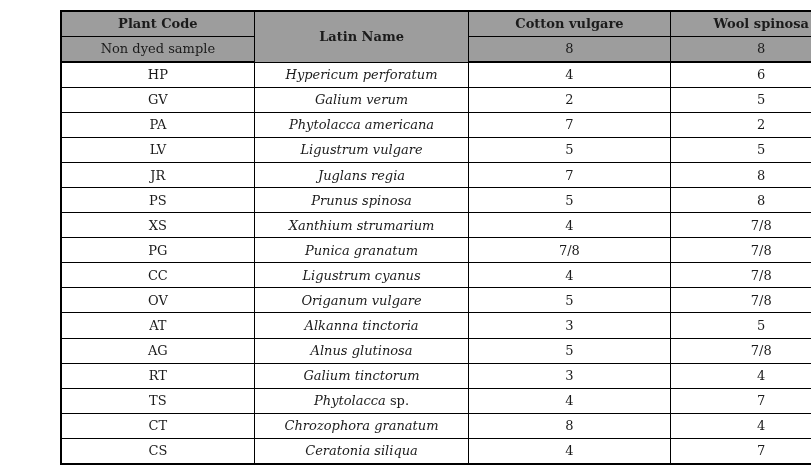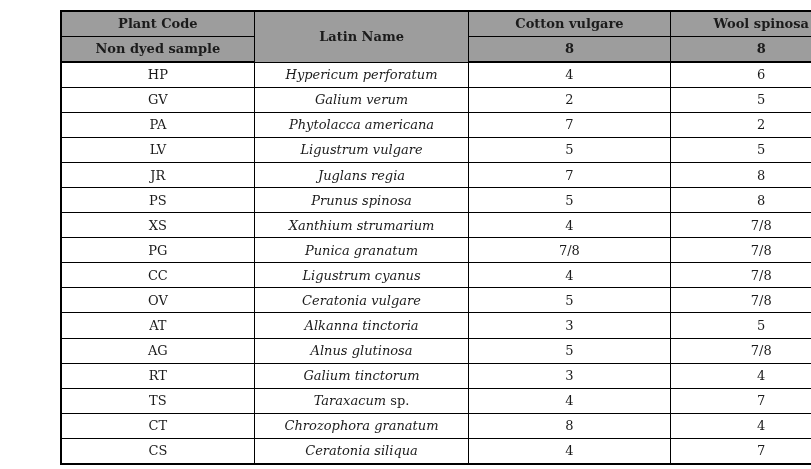--- a/index.html
+++ b/index.html
@@ -36,21 +36,21 @@
     font-size: 13px;
     line-height: 1.2;
     overflow: hidden;
   }
   table.samples { border: 2px solid #000000; }
   tr.header-row-1 th, tr.header-row-2 th {
     background: #9d9d9d;
     height: 22px;
   }
   tr.header-row-1 th { font-weight: bold; }
-  tr.header-row-2 th { font-weight: bold; }
+  tr.header-row-2 th { font-weight: normal; }
   tr.header-row-1 th.latin-head { font-weight: bold; }
   tr.header-row-2 th { border-bottom: 2px solid #000000; }
   th.latin-head { border-bottom: 2px solid #000000; }
   td.latin i { font-style: italic; }
   td.latin span.suffix { font-style: normal; }
 </style>
 </head>
 <body>
 
 <div class="table-wrap">
@@ -123,21 +123,21 @@
         <td>7/8</td>
       </tr>
       <tr>
         <td>CC</td>
         <td class="latin"><i>Ligustrum cyanus</i><span class="suffix"></span></td>
         <td>4</td>
         <td>7/8</td>
       </tr>
       <tr>
         <td>OV</td>
-        <td class="latin"><i>Ceratonia vulgare</i><span class="suffix"></span></td>
+        <td class="latin"><i>Origanum vulgare</i><span class="suffix"></span></td>
         <td>5</td>
         <td>7/8</td>
       </tr>
       <tr>
         <td>AT</td>
         <td class="latin"><i>Alkanna tinctoria</i><span class="suffix"></span></td>
         <td>3</td>
         <td>5</td>
       </tr>
       <tr>
@@ -147,21 +147,21 @@
         <td>7/8</td>
       </tr>
       <tr>
         <td>RT</td>
         <td class="latin"><i>Galium tinctorum</i><span class="suffix"></span></td>
         <td>3</td>
         <td>4</td>
       </tr>
       <tr>
         <td>TS</td>
-        <td class="latin"><i>Taraxacum</i><span class="suffix"> sp.</span></td>
+        <td class="latin"><i>Phytolacca</i><span class="suffix"> sp.</span></td>
         <td>4</td>
         <td>7</td>
       </tr>
       <tr>
         <td>CT</td>
         <td class="latin"><i>Chrozophora granatum</i><span class="suffix"></span></td>
         <td>8</td>
         <td>4</td>
       </tr>
       <tr>

